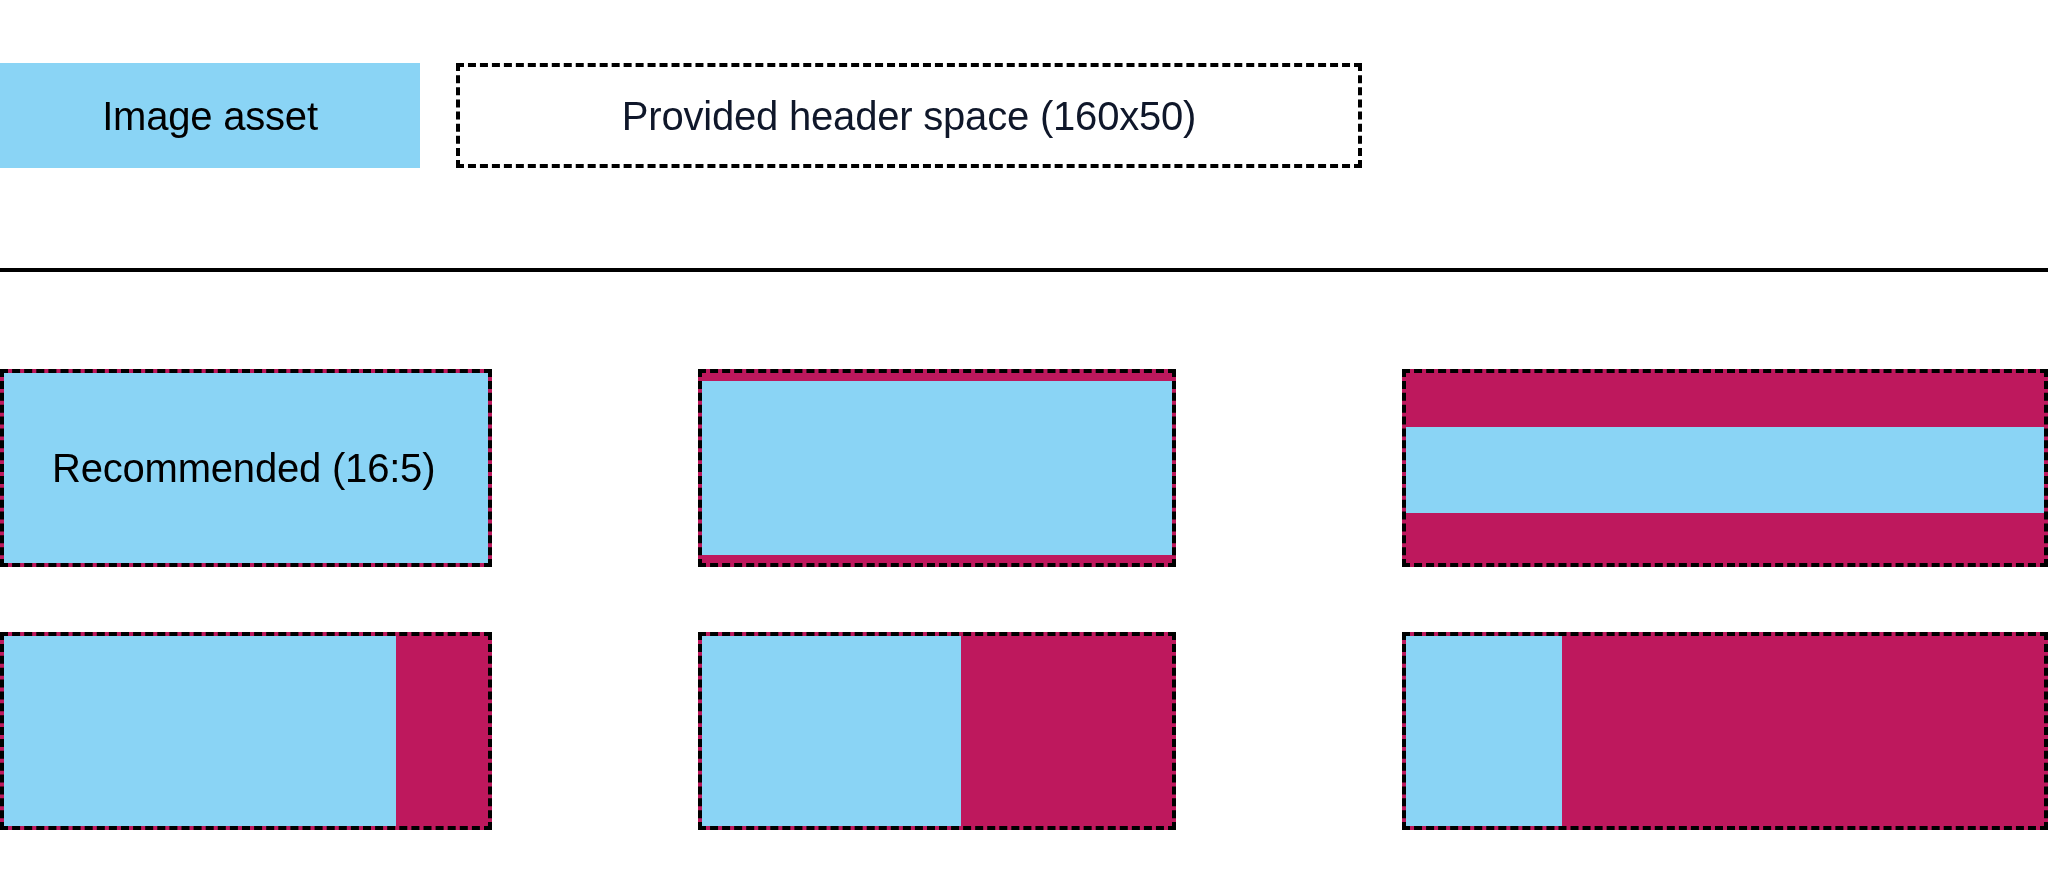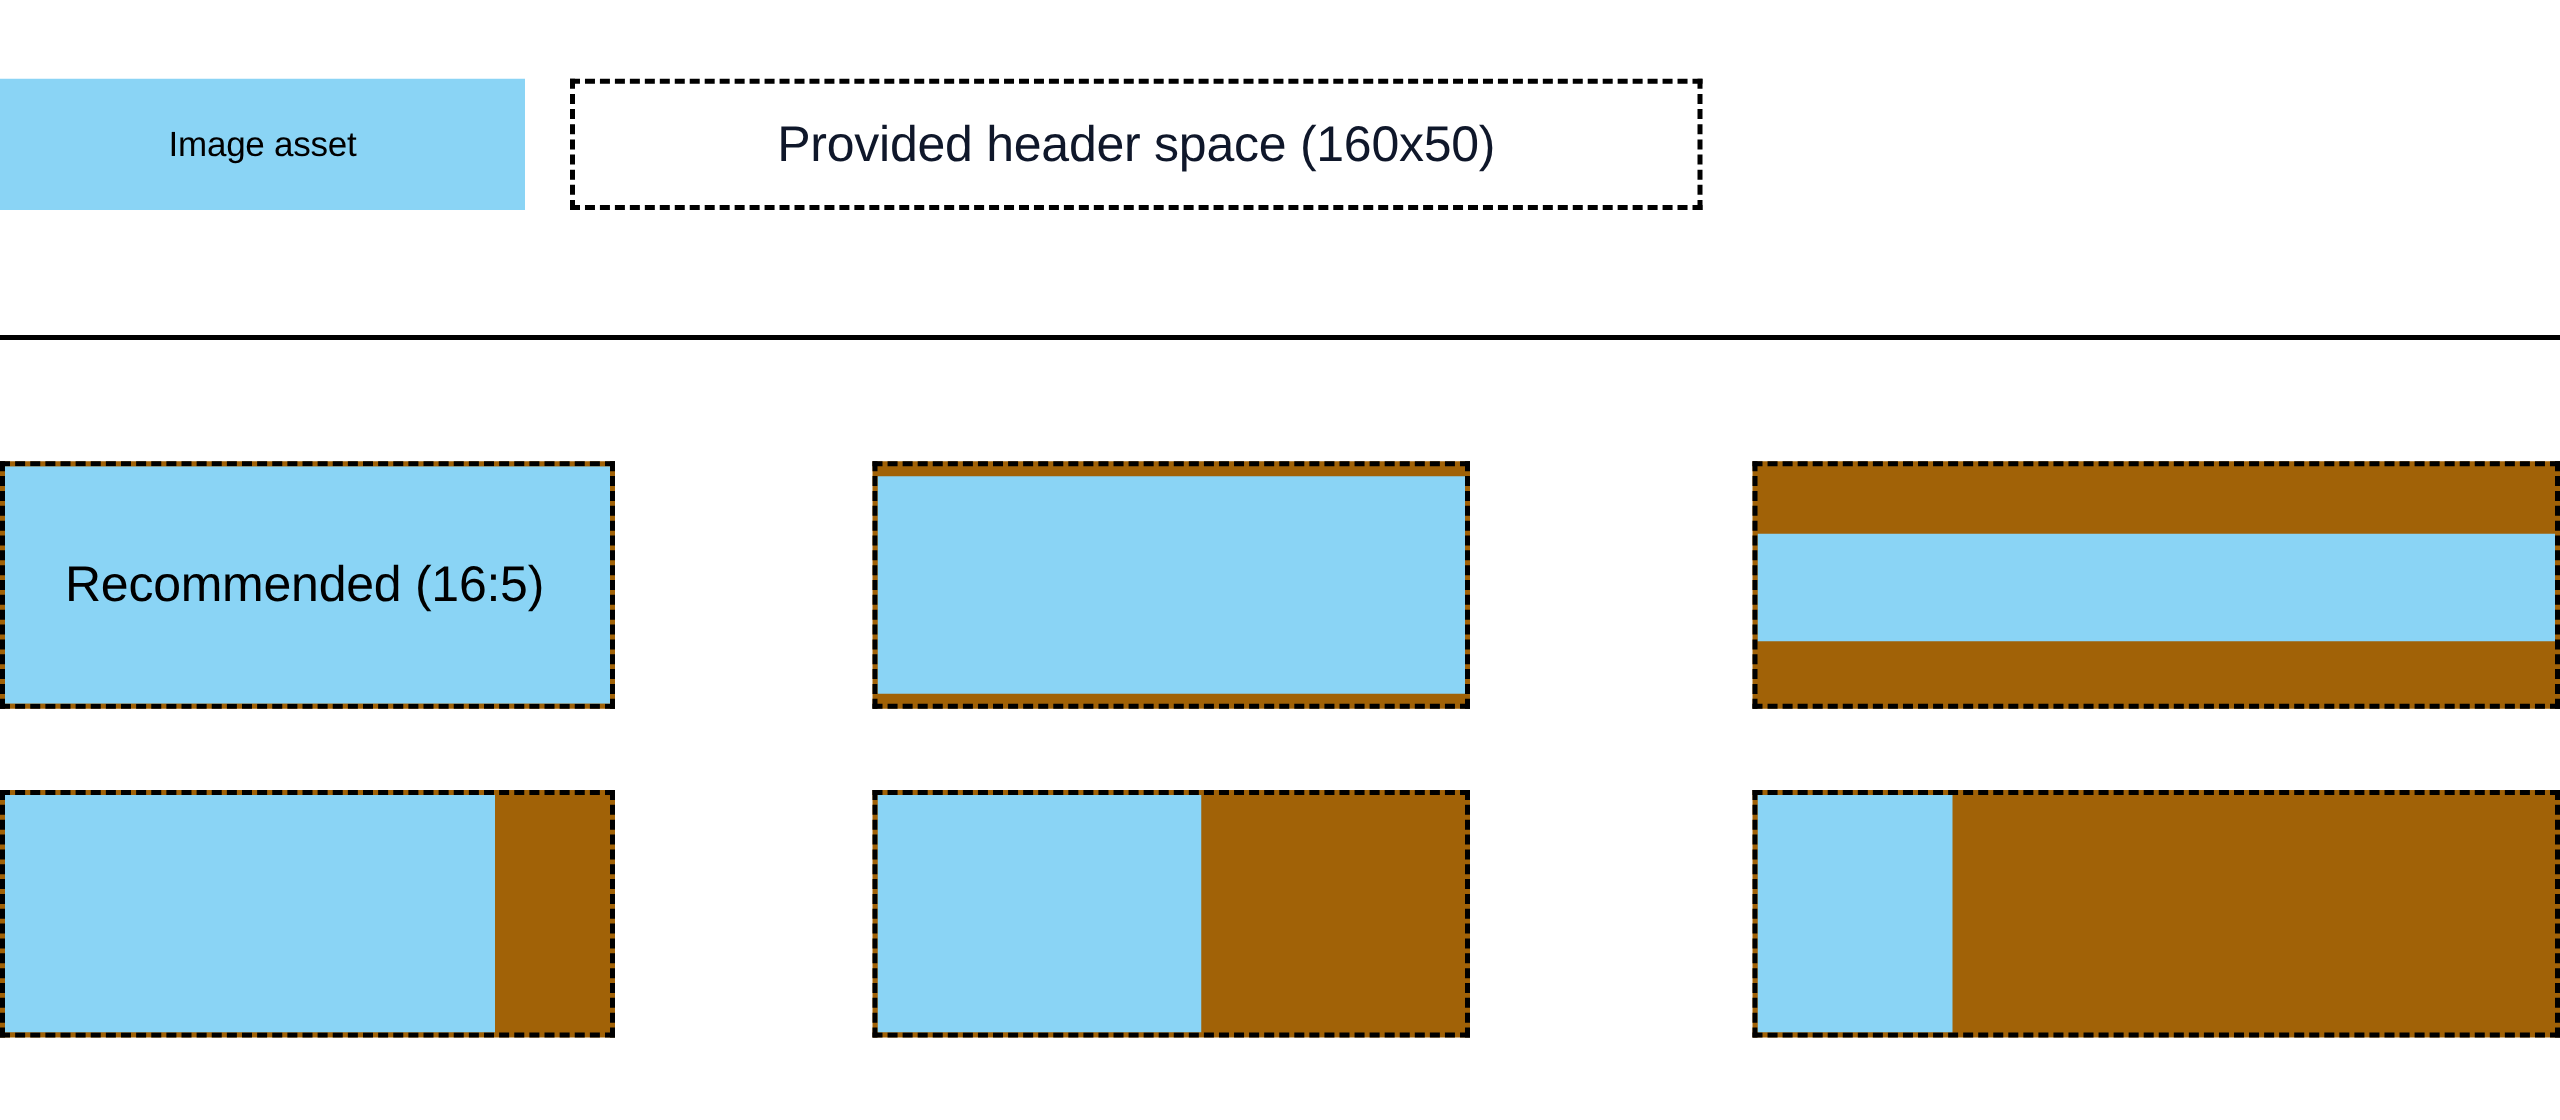--- a/index.html
+++ b/index.html
@@ -30,21 +30,21 @@
     width: 420px;
     height: 105px;
     background: var(--accent, #8ad4f5);
     display: flex;
     align-items: center;
     justify-content: center;
     box-sizing: border-box;
   }
 
   .header-asset-label {
-    font-size: 28px;
+    font-size: 40px;
     line-height: 1;
     color: #000000;
     letter-spacing: -0.2px;
     white-space: nowrap;
   }
 
   .header-space-box {
     position: absolute;
     left: 456px;
     top: 63px;
@@ -84,21 +84,21 @@
     left: 0px;
     top: 369px;
     width: 2048px;
     height: 500px;
   }
 
   .specimen {
     position: absolute;
     border: 4px dashed #000000;
     box-sizing: border-box;
-    background: #a16207;
+    background: #be185d;
     overflow: hidden;
     padding-left: 47px;
   }
 
   
   .col-1 { left: 0px;    width: 492px; }
   .col-2 { left: 698px;  width: 478px; }
   .col-3 { left: 1402px; width: 646px; }
 
   

